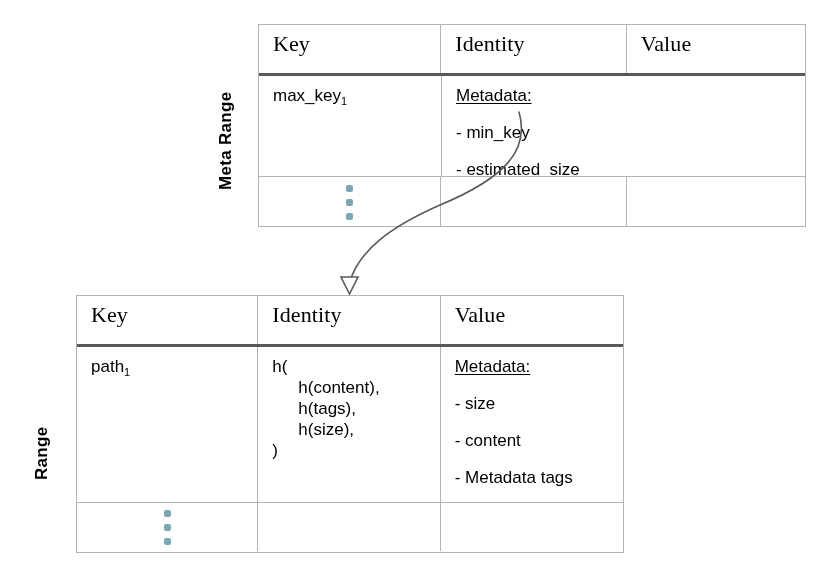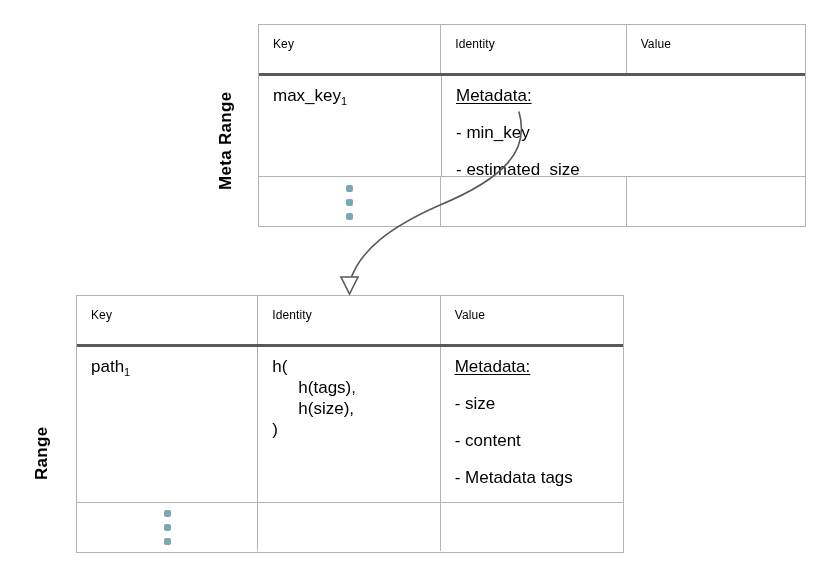--- a/index.html
+++ b/index.html
@@ -29,23 +29,24 @@
   }
   .tbl .cell {
     box-sizing: border-box;
     border-right: 1px solid #b3b3b3;
     padding: 9px 12px 6px 14px;
     overflow: hidden;
   }
   .tbl .cell:last-child { border-right: none; }
 
   .head-row .cell {
-    font-size: 12px;
+    font-size: 22px;
     line-height: 20px;
     letter-spacing: .1px;
+    font-family: Liberation Serif, serif;
   }
   .thick-sep {
     height: 3px;
     background: #595959;
     width: 100%;
   }
   .body-row .cell {
     font-size: 17px;
     line-height: 21px;
   }
@@ -171,20 +172,21 @@
   </div>
 
   <div class="thick-sep"></div>
 
   <div class="row body-row" style="height:155px;">
     <div class="cell" style="width:182px;">
       <span>path</span><span class="sub">1</span>
     </div>
     <div class="cell" style="width:183px;">
       <div>h(</div>
+      <div class="indent">h(content),</div>
       <div class="indent">h(tags),</div>
       <div class="indent">h(size),</div>
       <div>)</div>
     </div>
     <div class="cell" style="width:183px;">
       <div class="meta-title">Metadata:</div>
       <div class="list-line">- size</div>
       <div class="list-line">- content</div>
       <div class="list-line">- Metadata tags</div>
     </div>

